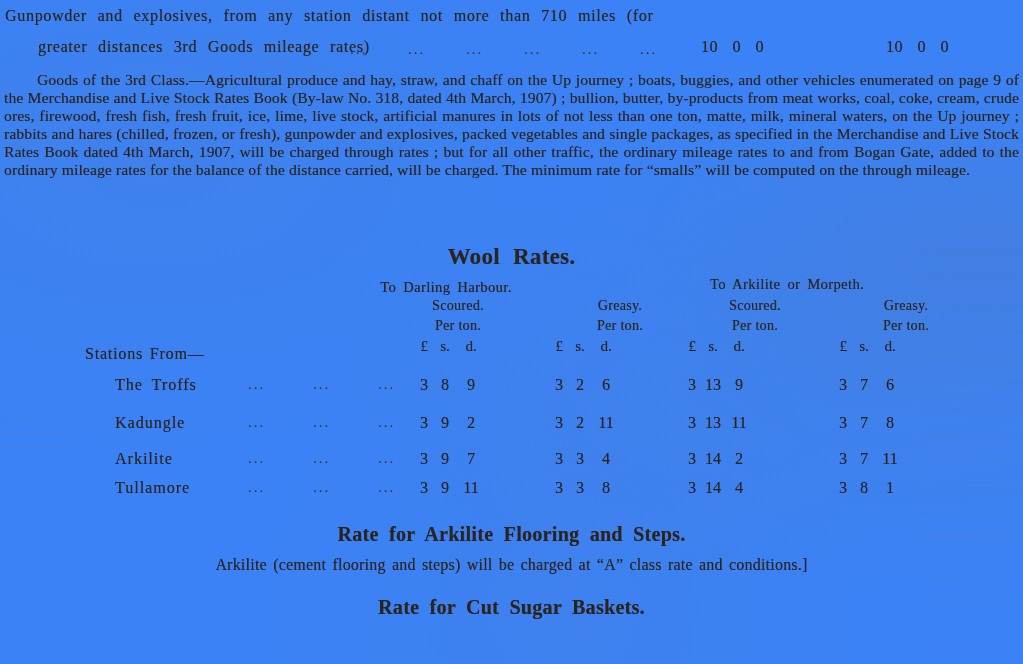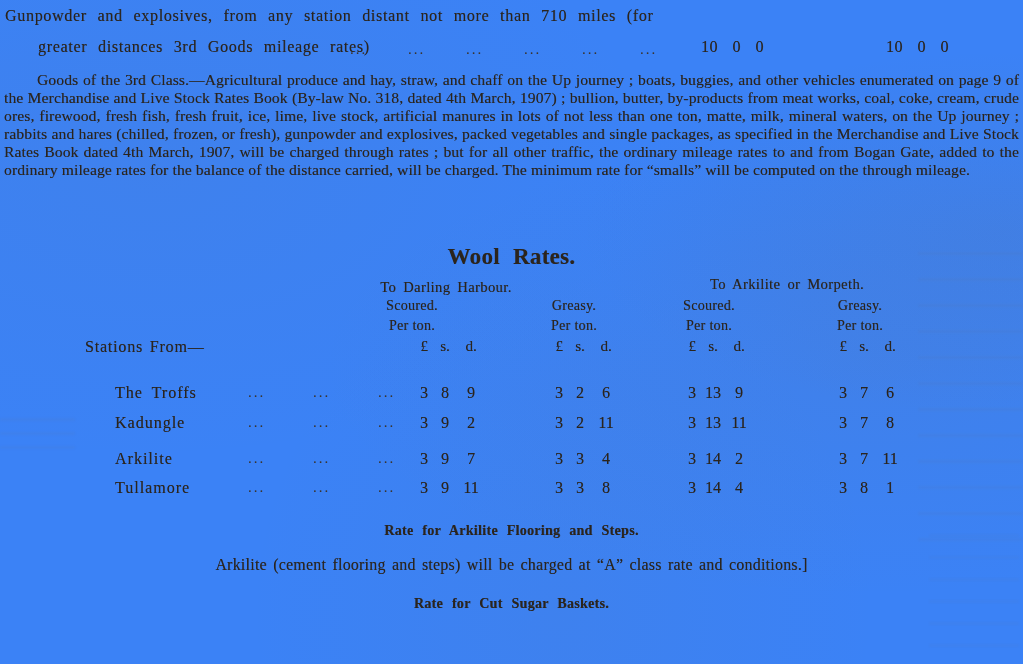--- a/index.html
+++ b/index.html
@@ -27,36 +27,36 @@
   .leader { font-size:15px; letter-spacing:2px; color:#3b332a; }
 
   .para {
     position:absolute; top:71px; left:4px; width:1015px;
     font-size:15.5px; line-height:18px; letter-spacing:0.15px;
     text-align:justify; text-indent:33px;
   }
 
   .title { font-weight:bold; font-size:23px; word-spacing:7px; letter-spacing:0.3px; }
   .dest  { font-size:14.5px; letter-spacing:0.4px; word-spacing:3px; }
-  .subhdr{ font-size:14px; letter-spacing:0.3px; }
+  .subhdr{ font-size:14px; letter-spacing:0.3px;margin-left:46px; }
 
   .row { position:absolute; left:0; width:1023px; height:20px; font-size:16px; }
-  .stations-label { position:absolute; left:85px; letter-spacing:0.8px; word-spacing:2px; }
+  .stations-label { position:absolute; left:85px; letter-spacing:0.8px; word-spacing:2px;margin-top:7px; }
   .station { position:absolute; left:115px; letter-spacing:1px; word-spacing:4px; }
   .dots1 { position:absolute; left:248px; }
   .dots2 { position:absolute; left:313px; }
   .dots3 { position:absolute; left:378px; }
   .rg { position:absolute; display:flex; gap:5px; }
   .g1 { left:414px; } .g2 { left:549px; } .g3 { left:682px; } .g4 { left:833px; }
   .rg .l { display:inline-block; width:14px; text-align:right; }
   .rg .s { display:inline-block; width:24px; text-align:center; }
   .rg .d { display:inline-block; width:18px; text-align:center; }
   .curhdr { font-size:15px; }
 
-  .heading { font-weight:bold; font-size:14px; word-spacing:5px; letter-spacing:0.3px; }
+  .heading { font-weight:bold; font-size:20px; word-spacing:5px; letter-spacing:0.3px; }
   .notice  { font-size:15.8px; letter-spacing:0.3px; word-spacing:2px; }
 
   .artifact { position:absolute; pointer-events:none; filter:blur(1.2px); }
   .bleed-r {
     right:0; top:252px; width:105px; height:310px; opacity:0.55;
     background:repeating-linear-gradient(180deg, rgba(115,108,96,0.10) 0 3px, transparent 3px 26px);
   }
   .bleed-l {
     left:0; top:418px; width:75px; height:34px; opacity:0.5;
     background:repeating-linear-gradient(180deg, rgba(115,108,96,0.12) 0 3px, transparent 3px 14px);
@@ -123,21 +123,21 @@
       <span class="s">s.</span>
       <span class="d">d.</span>
     </span>
     <span class="rg g4 curhdr ink">
       <span class="l">£</span>
       <span class="s">s.</span>
       <span class="d">d.</span>
     </span>
   </div>
 
-  <div class="row" style="top:384px">
+  <div class="row" style="top:376px">
     <span class="station ink">The Troffs</span>
     <span class="dots1 leader">...</span>
     <span class="dots2 leader">...</span>
     <span class="dots3 leader">...</span>
     <span class="rg g1 ink">
       <span class="l">3</span>
       <span class="s">8</span>
       <span class="d">9</span>
     </span>
     <span class="rg g2 ink">

